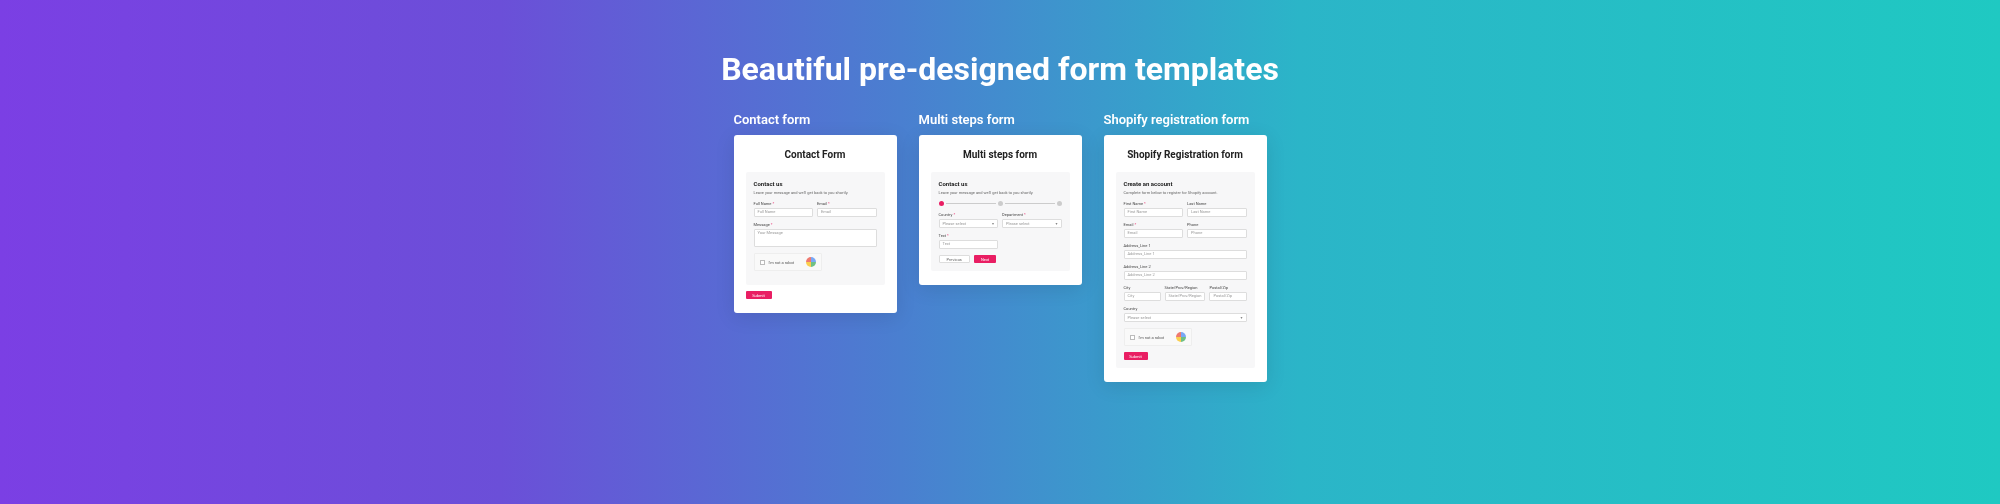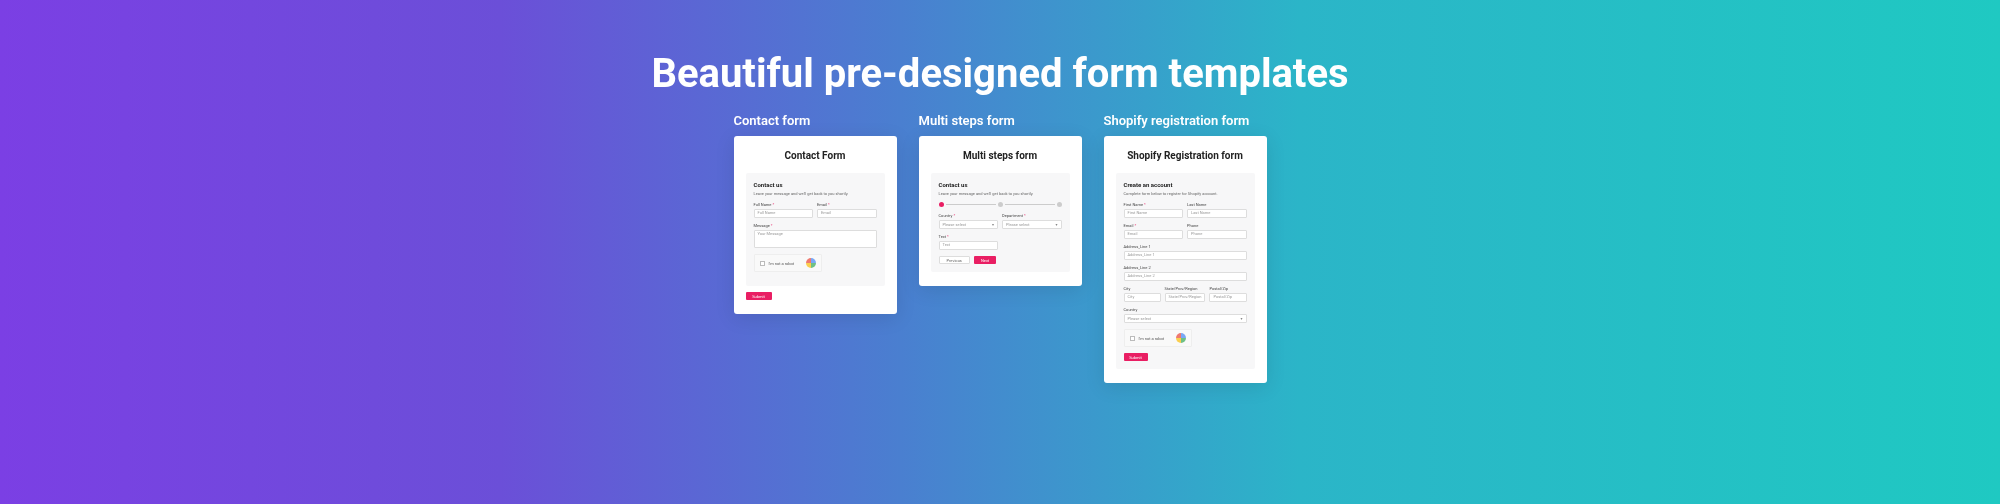--- a/index.html
+++ b/index.html
@@ -1,18 +1,18 @@
 <!DOCTYPE html>
 <html><head>
 <meta charset="utf-8">
 <style>
 *{margin:0;padding:0;box-sizing:border-box;font-family:-apple-system,BlinkMacSystemFont,"Segoe UI",Roboto,sans-serif}
 body{width:2000px;height:504px;background:linear-gradient(90deg,#7B3FE4 0%,#6B4FD8 25%,#4A7FD0 45%,#2BB5C8 65%,#1FC9C2 100%);overflow:hidden}
 .container{width:100%;padding:50px 0 0 0;display:flex;flex-direction:column;align-items:center}
-.heading{color:#fff;font-size:40px;font-weight:700;margin-bottom:16px}
+.heading{color:#fff;font-size:32px;font-weight:700;margin-bottom:24px}
 .cards{display:flex;gap:22px;justify-content:center}
 .card-col{width:163px}
 .card-label{color:#fff;font-size:13px;font-weight:600;margin-bottom:8px}
 .card{background:#fff;border-radius:3px;padding:14px 12px;box-shadow:0 4px 20px rgba(0,0,0,0.1)}
 .card-title{text-align:center;font-size:10px;font-weight:700;color:#222;margin-bottom:12px}
 .form-panel{background:#f7f7f8;border-radius:2px;padding:8px}
 .form-head{font-size:6px;font-weight:700;color:#222;margin-bottom:3px}
 .form-sub{font-size:4px;color:#666;margin-bottom:6px}
 .row{display:flex;gap:4px;margin-bottom:5px}
 .col{flex:1}

